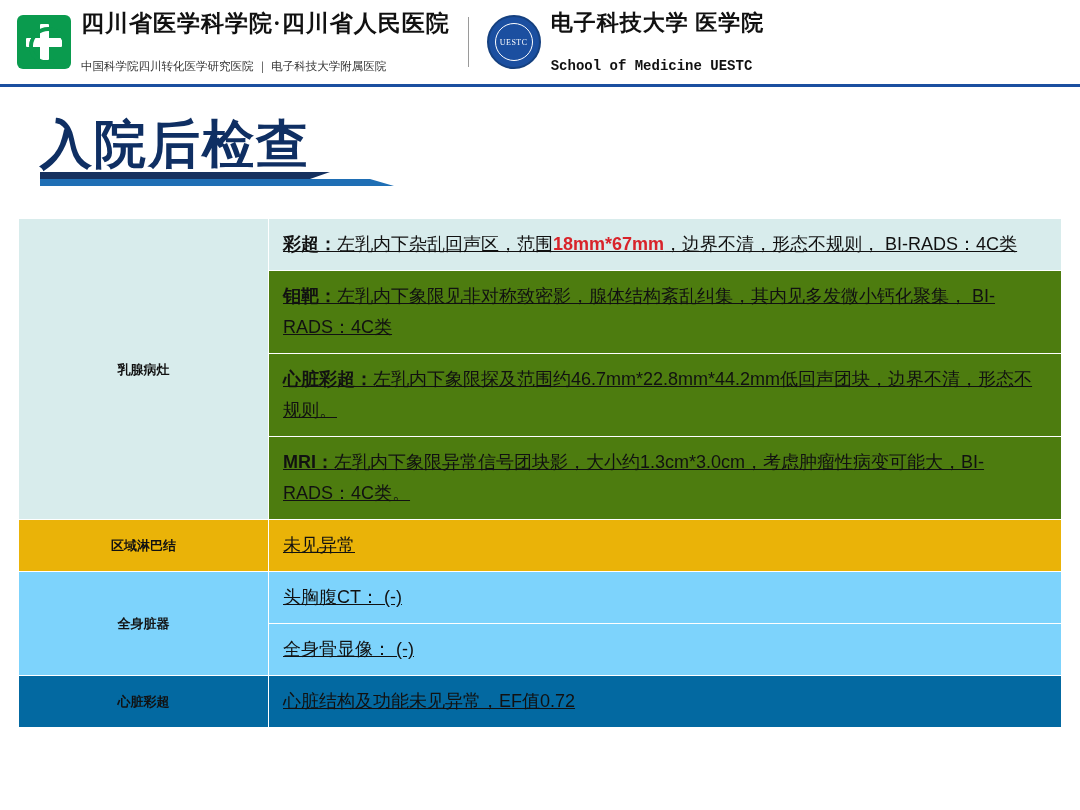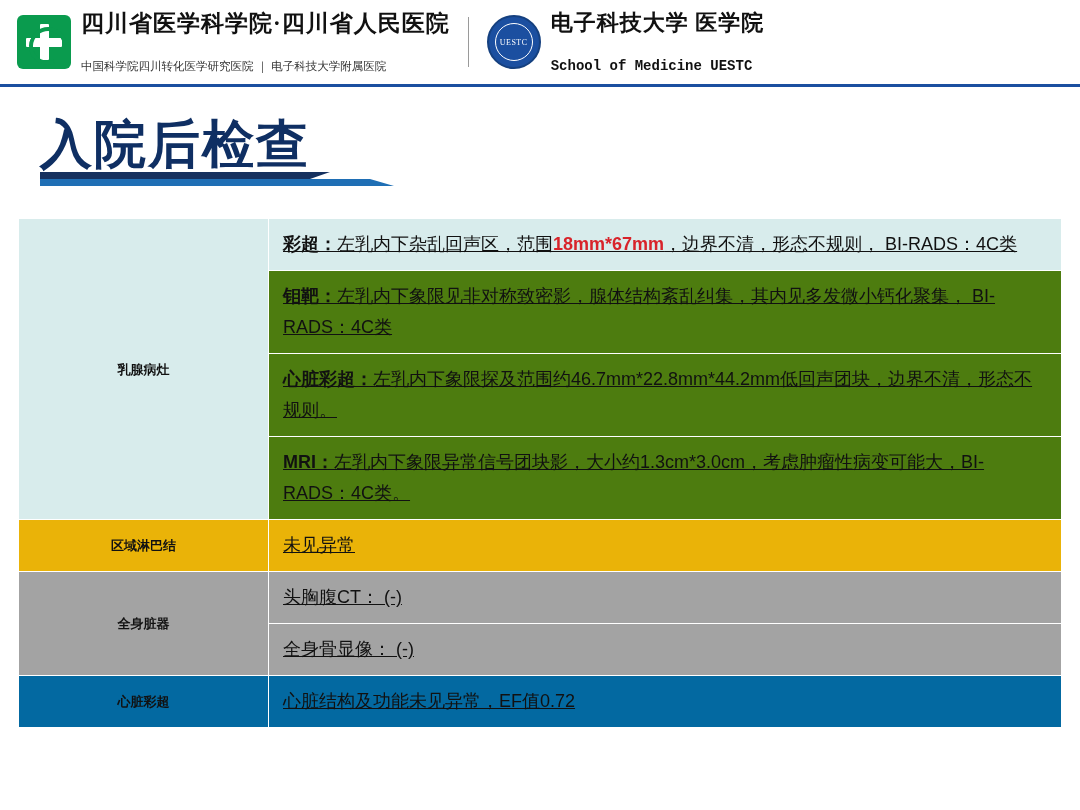--- a/index.html
+++ b/index.html
@@ -242,21 +242,21 @@
   .label-cell {
     width: 250px;
     text-align: center;
     font-weight: bold;
     font-size: 13px;
     color: #111111;
   }
   .c-lesion { background: #d8ecec; }
   .c-lesion-2 { background: #4d7c0f; }
   .c-node { background: #eab308; }
-  .c-organ { background: #a3a3a3; }
+  .c-organ { background: #7dd3fc; }
   .c-heart { background: #0369a1; }
 
   .val-cell {
     color: #111111;
     text-decoration: underline;
   }
   .lead {
     font-weight: bold;
   }
   .hl {

